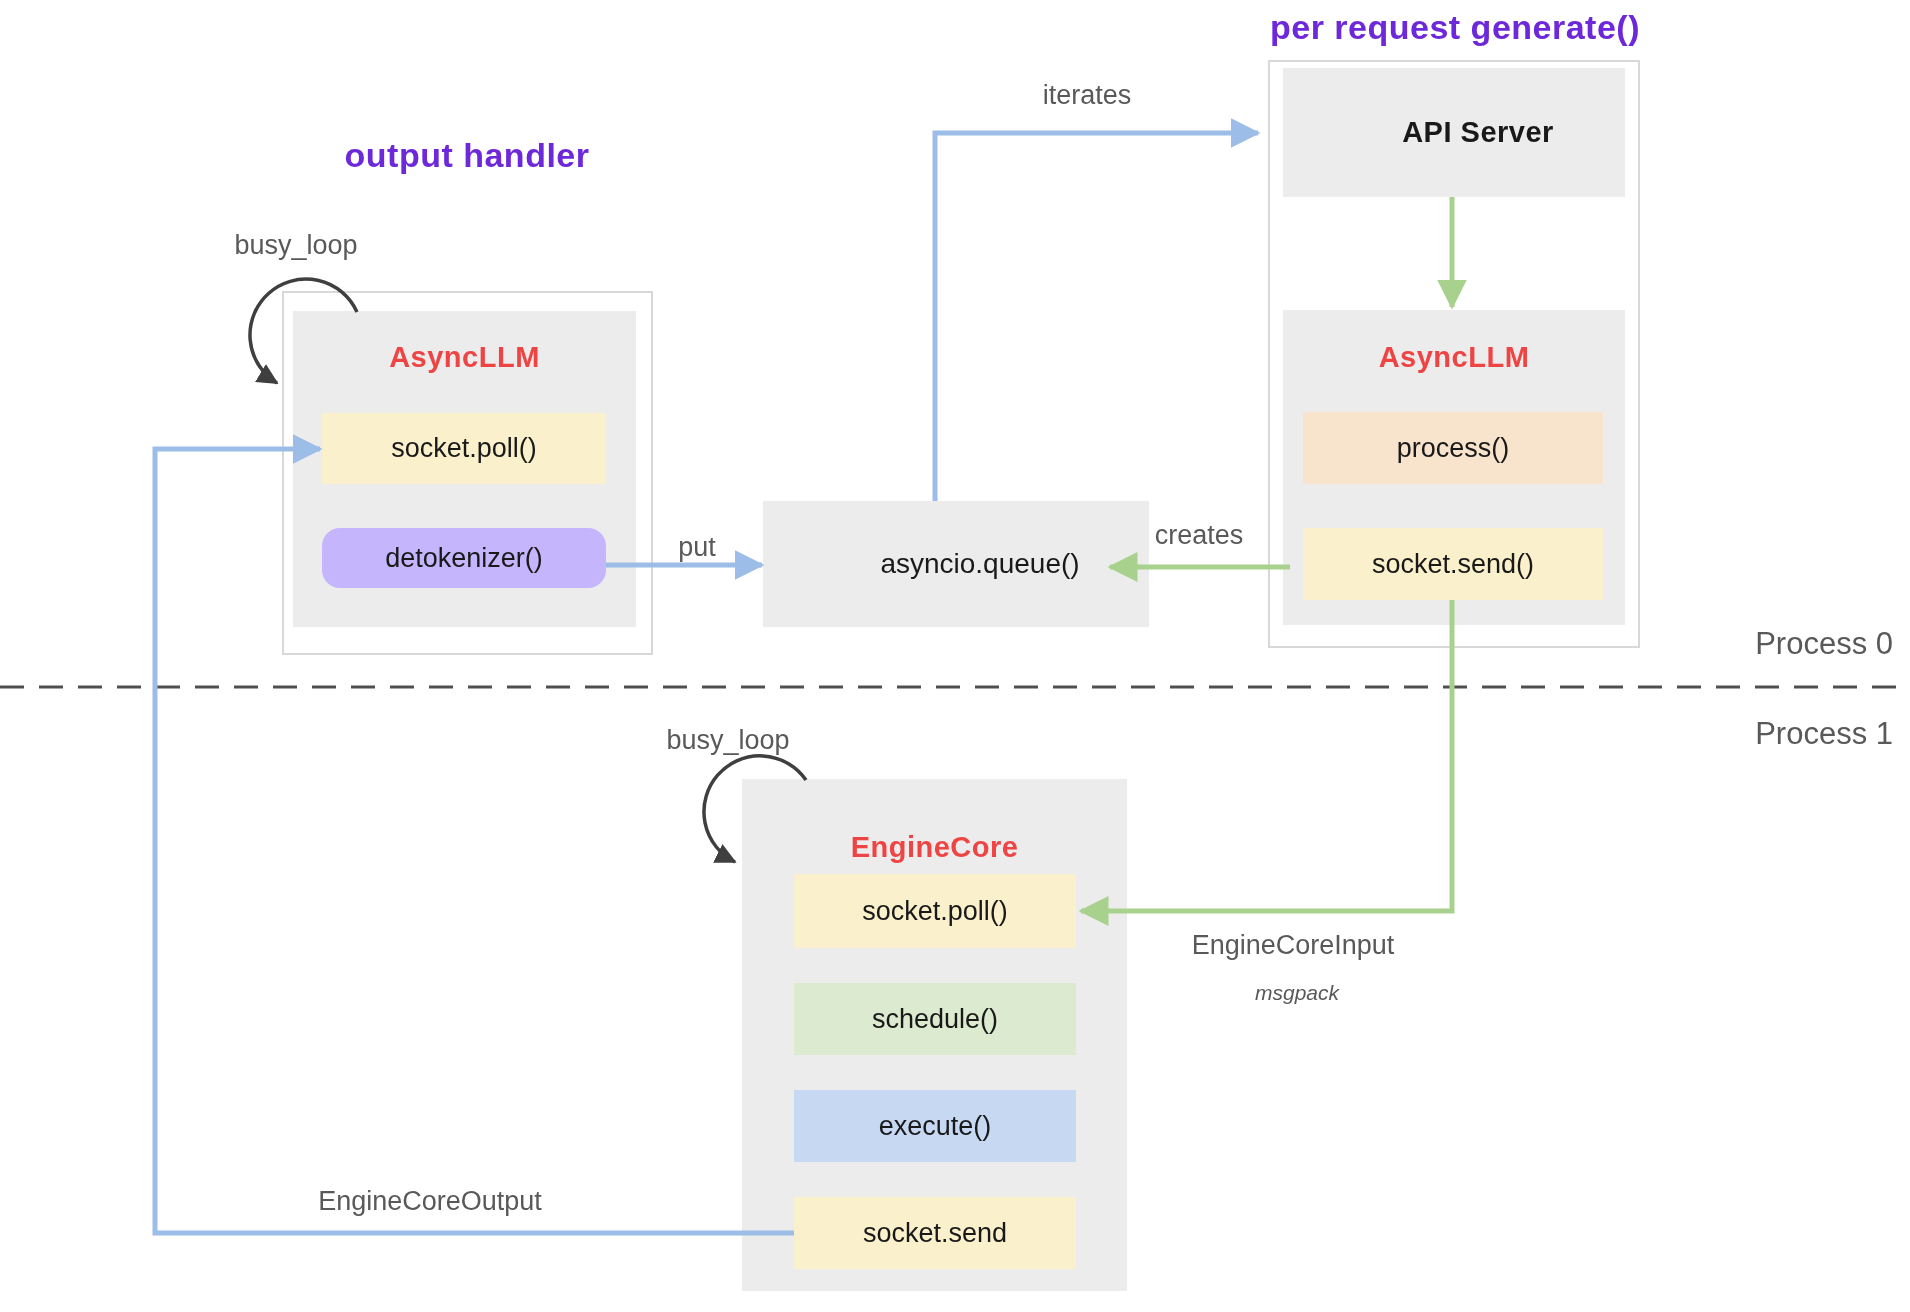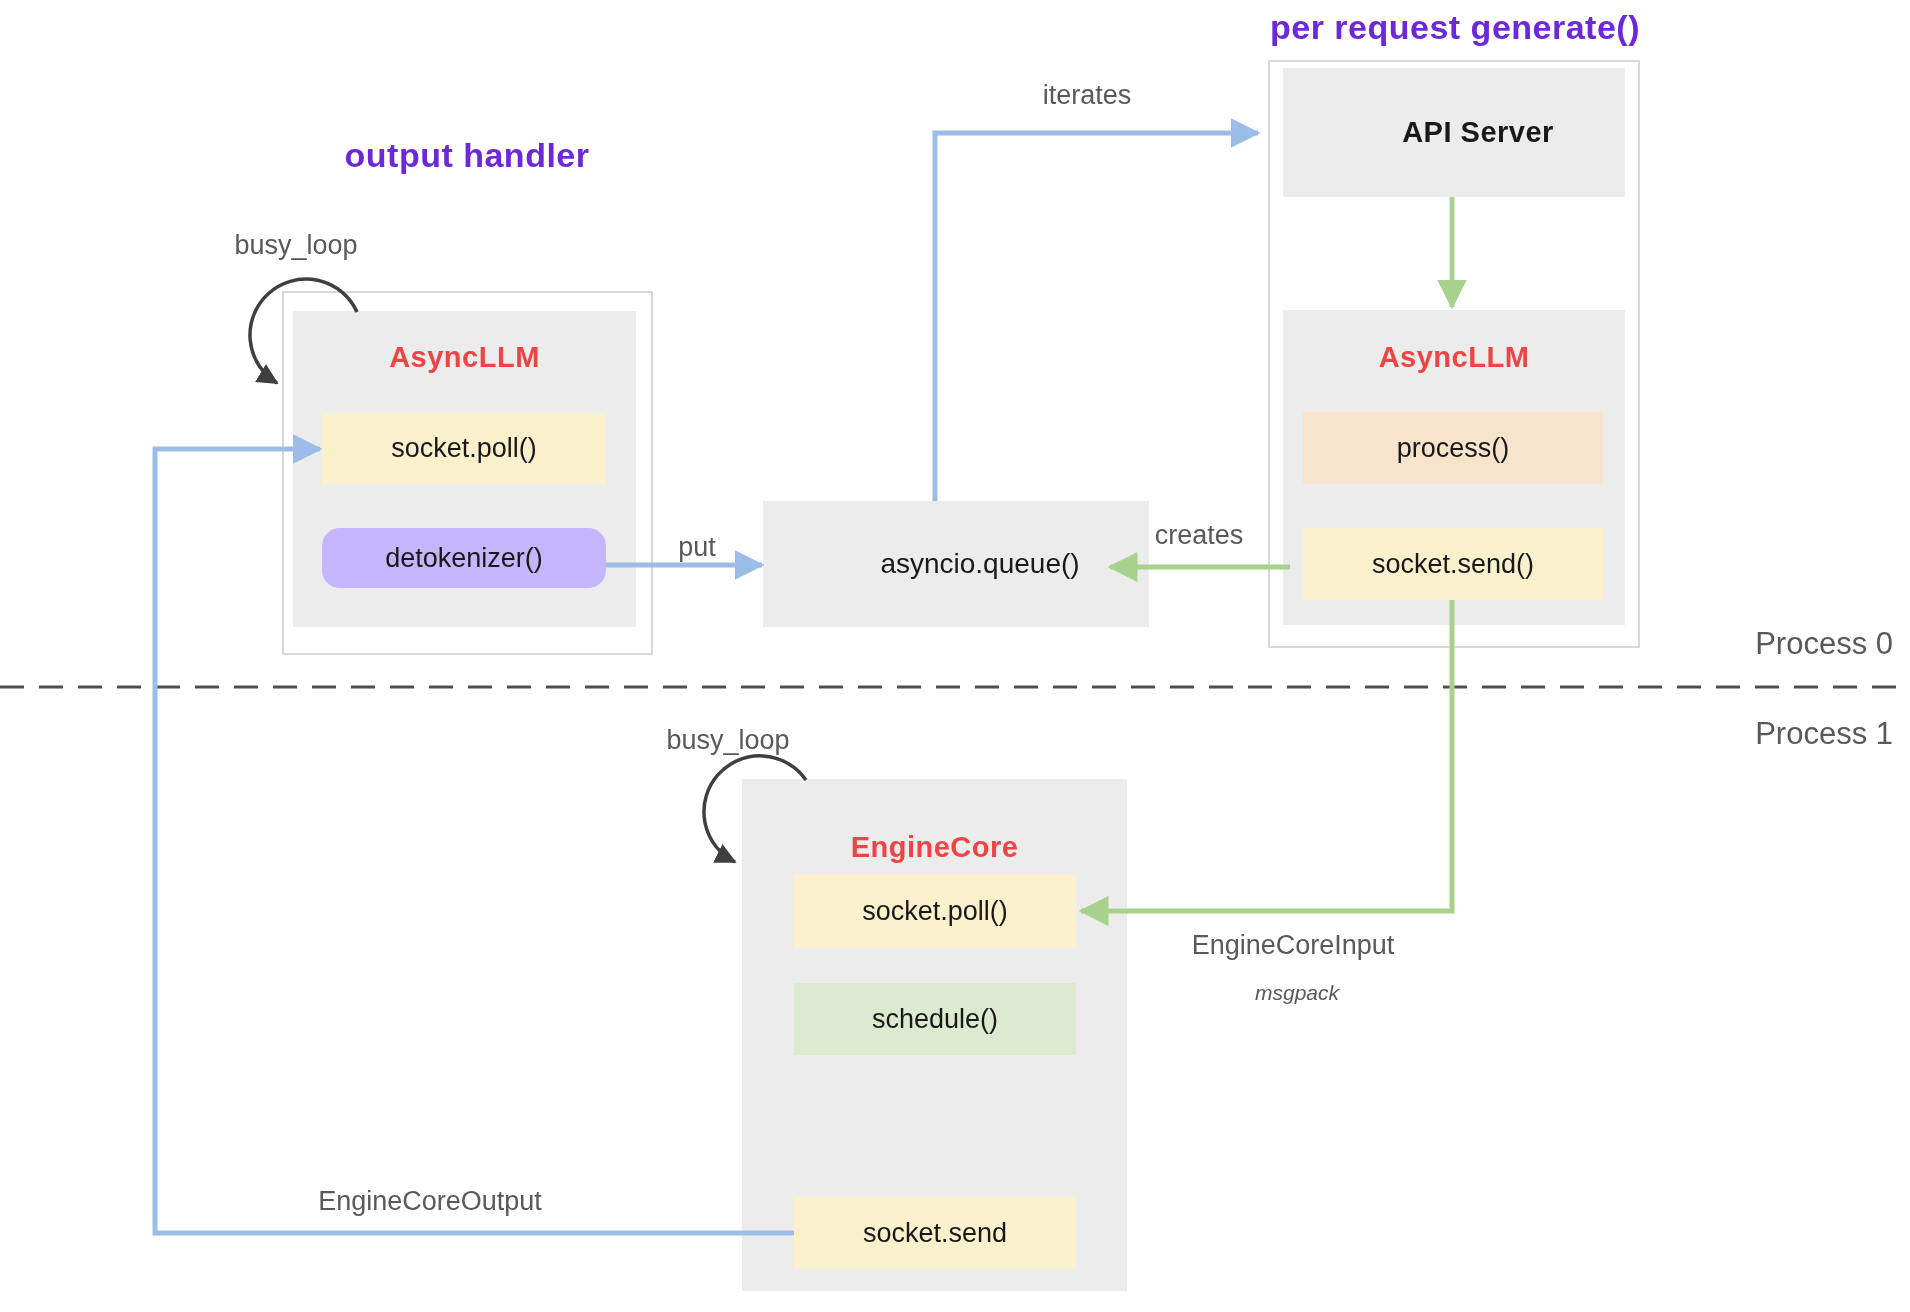--- a/index.html
+++ b/index.html
@@ -96,20 +96,21 @@
   <div class="abs gray-box" style="left:1283px;top:68px;width:342px;height:129px;display:flex;align-items:center;justify-content:center;font-weight:bold;font-size:29px;color:#191919;letter-spacing:0.5px;">API Server</div>
   <div class="abs gray-box" style="left:1283px;top:310px;width:342px;height:315px;"></div>
   <div class="box-title" style="left:1283px;top:341px;width:342px;">AsyncLLM</div>
   <div class="item-box" style="left: 1303px; top: 412px; width: 300px; height: 72px; background: rgb(248, 227, 205);">process()</div>
   <div class="item-box" style="left: 1303px; top: 528px; width: 300px; height: 72px; background: rgb(250, 240, 203);">socket.send()</div>
 
   <div class="abs gray-box" style="left:742px;top:779px;width:385px;height:512px;"></div>
   <div class="box-title" style="left:742px;top:831px;width:385px;">EngineCore</div>
   <div class="item-box" style="left: 794px; top: 874px; width: 282px; height: 74px; background: rgb(250, 240, 203);">socket.poll()</div>
   <div class="item-box" style="left: 794px; top: 983px; width: 282px; height: 72px; background: rgb(220, 234, 208);">schedule()</div>
+  <div class="item-box" style="left: 794px; top: 1090px; width: 282px; height: 72px; background: rgb(199, 216, 242);">execute()</div>
   <div class="item-box" style="left: 794px; top: 1197px; width: 282px; height: 72px; background: rgb(250, 240, 203);">socket.send</div>
 
   <div class="edge-label" style="left:196px;top:230px;width:200px;">busy_loop</div>
 
   <div class="edge-label" style="left:628px;top:725px;width:200px;">busy_loop</div>
 
   <div class="edge-label" style="left:1007px;top:80px;width:160px;">iterates</div>
 
   <div class="edge-label" style="left:647px;top:511px;width:100px;margin-top:21px;">put</div>
 

